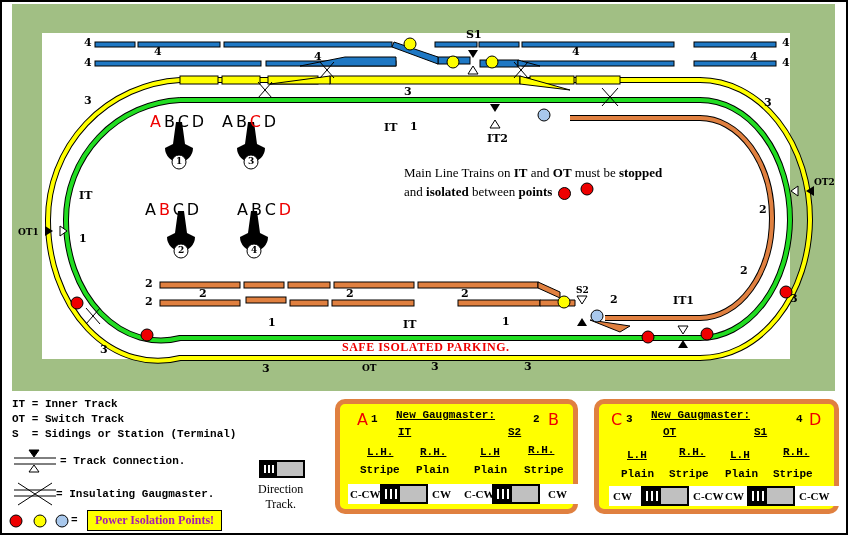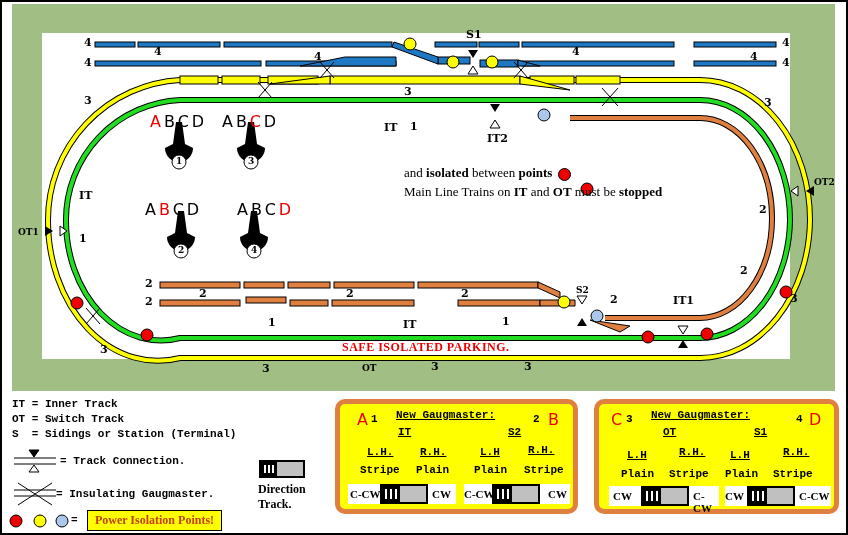--- a/index.html
+++ b/index.html
@@ -10,30 +10,30 @@
   svg.layout{position:absolute;left:0;top:0;}
   .lbl{position:absolute;font-family:"DejaVu Serif",serif;font-weight:bold;font-size:11px;color:#000;}
   .lbl-sm{font-size:9px;}
   .letters{position:absolute;font-family:"DejaVu Sans",sans-serif;font-size:16px;letter-spacing:3px;color:#000;}
   .letters .on{color:#e00;}
   .notice{position:absolute;left:404px;top:163px;font-family:"Liberation Serif",serif;font-size:13px;line-height:19px;color:#000;}
   .notice b{font-weight:bold;}
   .red-dot{display:inline-block;width:11px;height:11px;border-radius:50%;background:#e00;border:1px solid #000;vertical-align:middle;margin-left:6px;}
   .safe{position:absolute;left:342px;top:340px;color:#e00;font-family:"Liberation Serif",serif;font-weight:bold;font-size:12px;letter-spacing:0.5px;}
   .legend-row{position:absolute;white-space:pre;}
-  .iso-box{position:absolute;left:87px;top:510px;width:133px;height:19px;background:#ffff00;border:1px solid #000;color:#c2410c;font-family:"Liberation Serif",serif;font-weight:bold;font-size:12px;text-align:center;line-height:19px;}
+  .iso-box{position:absolute;left:87px;top:510px;width:133px;height:19px;background:#ffff00;border:1px solid #000;color:#a21caf;font-family:"Liberation Serif",serif;font-weight:bold;font-size:12px;text-align:center;line-height:19px;}
   .dir-switch{position:absolute;left:259px;top:460px;width:46px;height:18px;background:#c0c0c0;border:2px solid #000;box-sizing:border-box;}
   .dir-switch .knob{position:absolute;left:0;top:0;width:16px;height:14px;background:#000;}
   .dir-switch .knob i{position:absolute;top:3px;width:2px;height:8px;background:#fff;}
-  .dir-label{position:absolute;left:258px;top:482px;font-family:"Liberation Serif",serif;font-weight:bold;font-size:12px;line-height:15px;}
+  .dir-label{position:absolute;left:258px;top:482px;font-family:"Liberation Serif",serif;font-weight:normal;font-size:12px;line-height:15px;text-align:center;}
   .gm{position:absolute;top:398px;height:115px;background:#ffff00;border:5px solid #e08040;border-radius:10px;box-sizing:border-box;font-family:"Liberation Mono",monospace;font-weight:bold;font-size:11px;color:#000;}
   .gm .t{position:absolute;white-space:nowrap;}
   .gm .u{text-decoration:underline;}
   .gm .big{color:#e00;font-family:"DejaVu Sans",sans-serif;font-weight:normal;font-size:16px;}
-  .gm .sw{position:absolute;height:20px;background:#fff;}
+  .gm .sw{position:absolute;height:20px;background:#fff;padding-left:12px;}
   .gm .sw .w{position:absolute;top:4px;font-family:"Liberation Serif",serif;font-weight:bold;font-size:11px;}
   .gm .sw .s{position:absolute;top:0;width:48px;height:20px;background:#c0c0c0;border:2px solid #000;box-sizing:border-box;}
   .gm .sw .s .knob{position:absolute;left:0;top:0;width:18px;height:16px;background:#000;}
   .gm .sw .s .knob i{position:absolute;top:3px;width:2px;height:10px;background:#fff;}
 </style>
 </head>
 <body>
 
 <div class="frame"></div>
 <div class="board">
@@ -230,22 +230,22 @@
 </div>
 <div class="letters" style="left:237px;top:200px">
   <span>A</span><span>B</span><span>C</span><span class="on">D</span>
 </div>
 <span class="lbl lbl-sm" style="left:176px;top:156px">1</span>
 <span class="lbl lbl-sm" style="left:248px;top:156px">3</span>
 <span class="lbl lbl-sm" style="left:178px;top:245px">2</span>
 <span class="lbl lbl-sm" style="left:251px;top:245px">4</span>
 
 <div class="notice">
+  <div><span>Main Line Trains on </span><b>IT</b><span> and </span><b>OT</b><span> must be </span><b>stopped</b></div>
   <div><span>and </span><b>isolated</b><span> between </span><b>points</b><span class="red-dot"></span></div>
-  <div><span>Main Line Trains on </span><b>IT</b><span> and </span><b>OT</b><span> must be </span><b>stopped</b></div>
 </div>
 
 <div class="safe">SAFE  ISOLATED PARKING.</div>
 
 <div class="legend-row" style="position:absolute;left:12px;top:398px;font-family:'Liberation Mono',monospace;font-weight:bold;font-size:11px">IT = Inner Track</div>
 <div class="legend-row" style="position:absolute;left:12px;top:413px;font-family:'Liberation Mono',monospace;font-weight:bold;font-size:11px">OT = Switch Track</div>
 <div class="legend-row" style="position:absolute;left:12px;top:428px;font-family:'Liberation Mono',monospace;font-weight:bold;font-size:11px">S  = Sidings or Station (Terminal)</div>
 <div class="legend-row" style="position:absolute;left:60px;top:455px;font-family:'Liberation Mono',monospace;font-weight:bold;font-size:11px">= Track Connection.</div>
 <div class="legend-row" style="position:absolute;left:56px;top:488px;font-family:'Liberation Mono',monospace;font-weight:bold;font-size:11px">= Insulating Gaugmaster.</div>
 <div class="legend-row" style="position:absolute;left:71px;top:514px;font-family:'Liberation Mono',monospace;font-weight:bold;font-size:11px">=</div>

